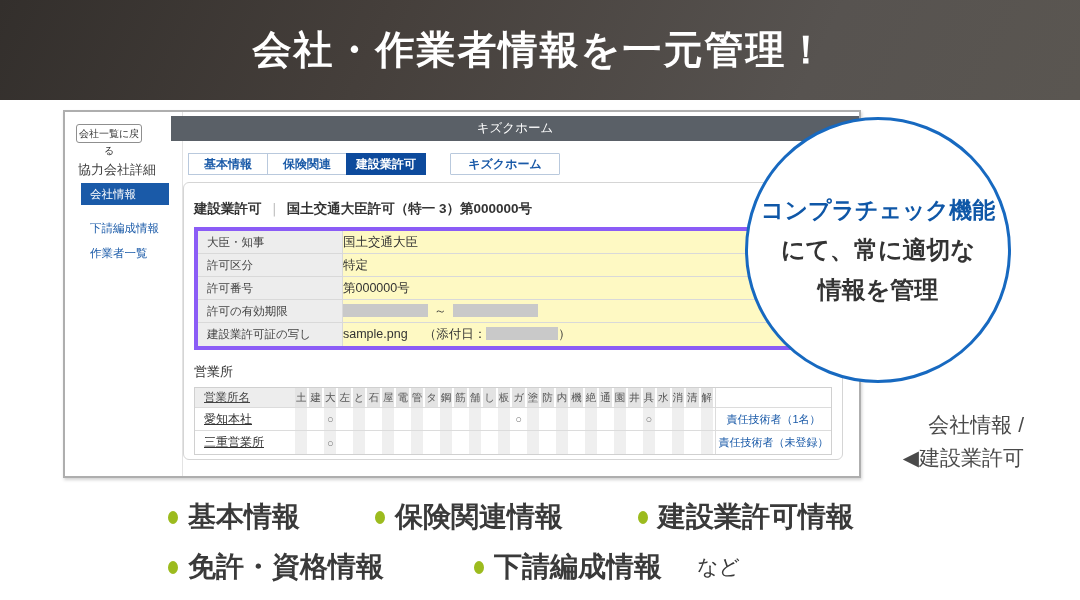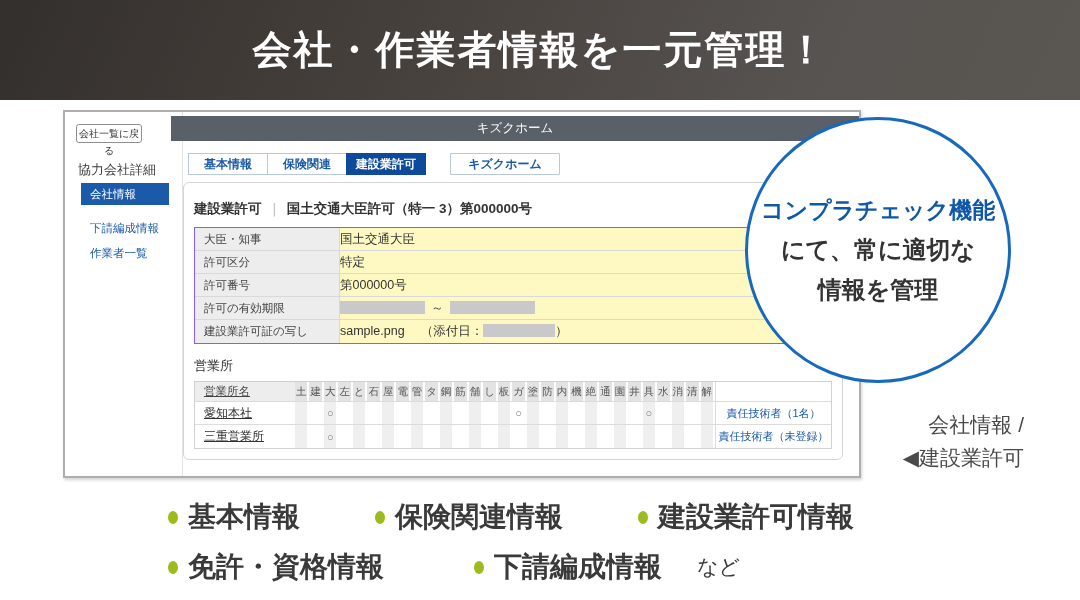--- a/index.html
+++ b/index.html
@@ -34,21 +34,21 @@
   .tab:first-child { margin-left:0; }
   .tab.active { background:#0d4a9c; border-color:#0d4a9c; color:#fff; }
   .kizuku { width:110px; height:22px; margin-left:24px; border:1px solid #b9c9dd; border-radius:1px;
     background:#fff; color:#1a5aa8; font-size:12px; font-weight:bold; text-align:center; line-height:20px; cursor:pointer; }
 
   .card { position:absolute; left:12px; right:16px; top:70px; height:278px;
     border:1px solid #d5d5d5; border-radius:6px; background:#fff; padding:17px 10px 0 10px; }
   .permit-heading { font-size:13.5px; font-weight:bold; color:#333; }
   .permit-heading .divider { color:#aaa; font-weight:normal; padding:0 6px; }
 
-  .ptable { margin-top:9px; border:1px solid #8b5cf6; }
+  .ptable { margin-top:9px; border:4px solid #8b5cf6; }
   .prow { display:flex; height:23px; border-bottom:1px solid #d9d9d9; }
   .prow:last-child { border-bottom:none; }
   .plabel { width:145px; background:#ededed; color:#444; font-size:11.5px; line-height:22px; padding-left:9px; border-right:1px solid #d9d9d9; }
   .pvalue { flex:1; background:#fef9c3; color:#333; font-size:12.5px; line-height:22px; }
   .redact { display:inline-block; background:#c9c9c9; height:13px; vertical-align:-2px; }
   .w85 { width:85px; } .w72 { width:72px; }
   .tilde { padding:0 6px; color:#333; }
   .filename { margin-right:16px; }
 
   .section-title { margin-top:13px; font-size:13px; color:#333; }

